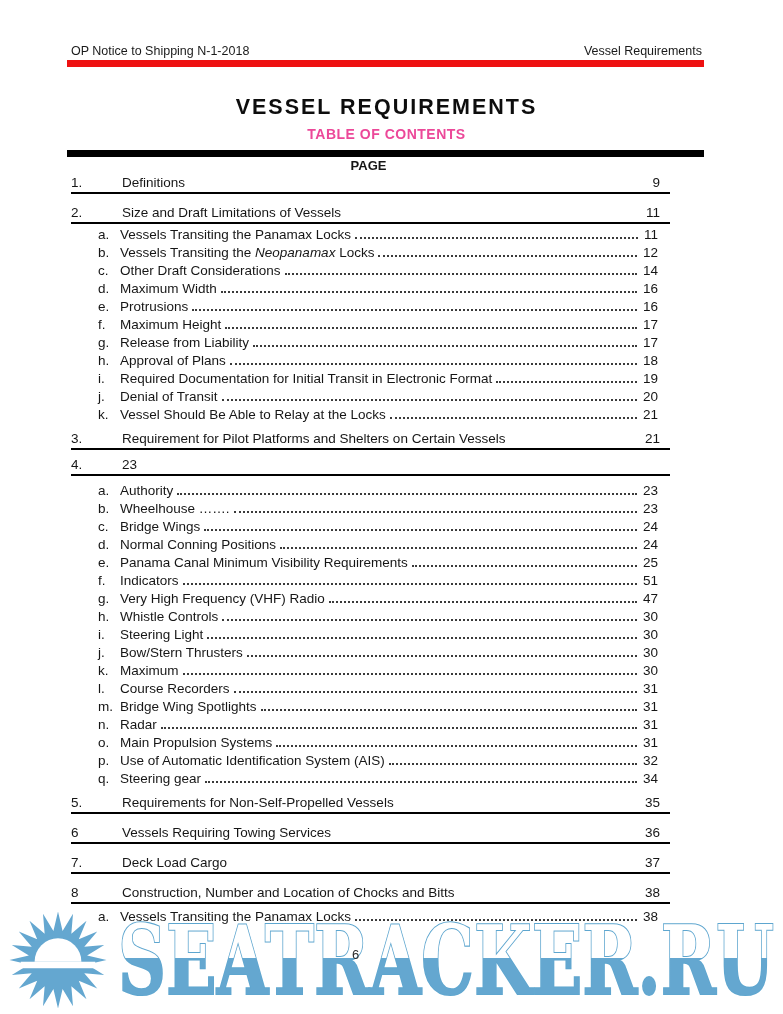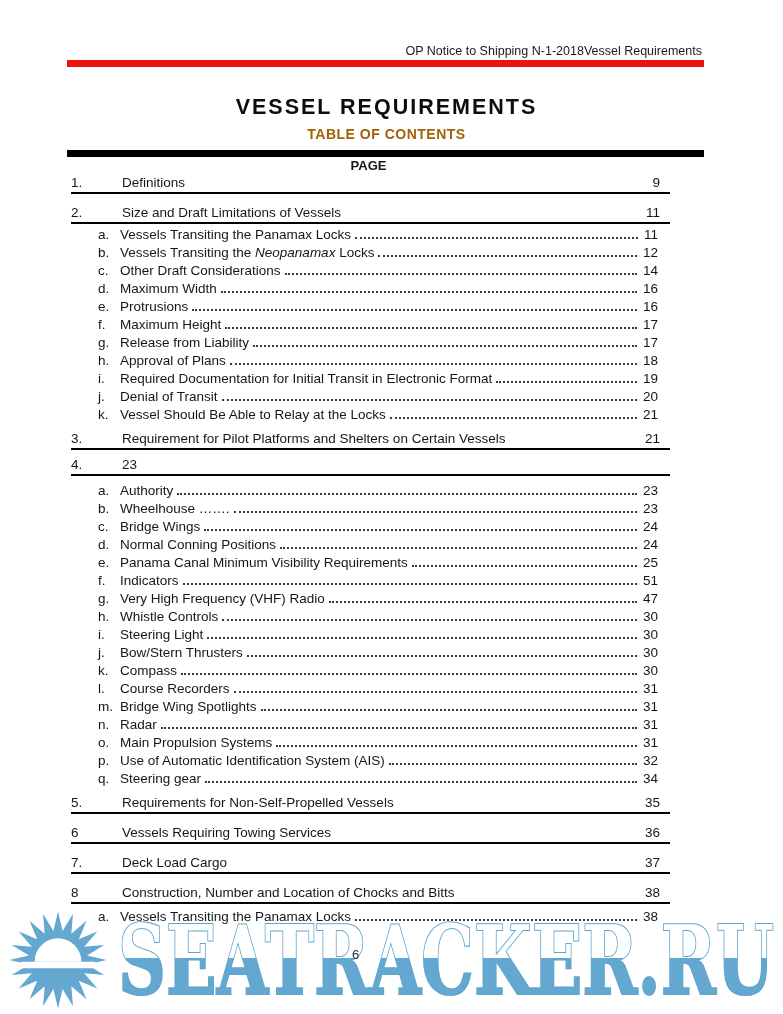--- a/index.html
+++ b/index.html
@@ -3,31 +3,31 @@
 <meta charset="utf-8">
 <style>
   html,body { margin:0; padding:0; background:#fff; }
   .page {
     position:relative; width:783px; height:1014px; background:#ffffff;
     font-family:"Liberation Sans", sans-serif; color:#161616; overflow:hidden;
   }
   
   .runhead {
     position:absolute; left:71px; top:44px; width:631px;
-    display:flex; justify-content:flex-end;
+    display:flex; justify-content:space-between;
     font-size:12.5px; line-height:14px; color:#1a1a1a;
   }
   .red-bar { position:absolute; left:67px; top:60px; width:637px; height:7px; background:#ee1111; }
   .doc-title {
     position:absolute; left:71px; top:95px; width:631px; text-align:center;
     font-size:21.5px; font-weight:bold; letter-spacing:2px; color:#0d0d0d;
   }
   .doc-subtitle {
     position:absolute; left:71px; top:126px; width:631px; text-align:center;
-    font-size:14px; font-weight:bold; letter-spacing:0.5px; color:#a16207;
+    font-size:14px; font-weight:bold; letter-spacing:0.5px; color:#ec4899;
   }
   .black-bar { position:absolute; left:67px; top:150px; width:637px; height:7px; background:#000; }
 
   .toc { position:absolute; left:71px; top:158px; width:599px; font-size:13.5px; }
   .page-col { text-align:center; font-weight:bold; padding-right:4px; height:16px; line-height:16px; font-size:13px; }
 
   .sec-row {
     display:flex; align-items:baseline; border-bottom:2px solid #000;
     line-height:18px; padding-bottom:0; margin-top:10px;
   }
@@ -214,21 +214,21 @@
       <span class="item-page">30</span>
     </div>
     <div class="item-row">
       <span class="item-letter">j.</span>
       <span class="item-label">Bow/Stern Thrusters</span>
       <span class="leader"></span>
       <span class="item-page">30</span>
     </div>
     <div class="item-row">
       <span class="item-letter">k.</span>
-      <span class="item-label">Compass</span>
+      <span class="item-label">Maximum</span>
       <span class="leader"></span>
       <span class="item-page">30</span>
     </div>
     <div class="item-row">
       <span class="item-letter">l.</span>
       <span class="item-label">Course Recorders</span>
       <span class="leader"></span>
       <span class="item-page">31</span>
     </div>
     <div class="item-row">

